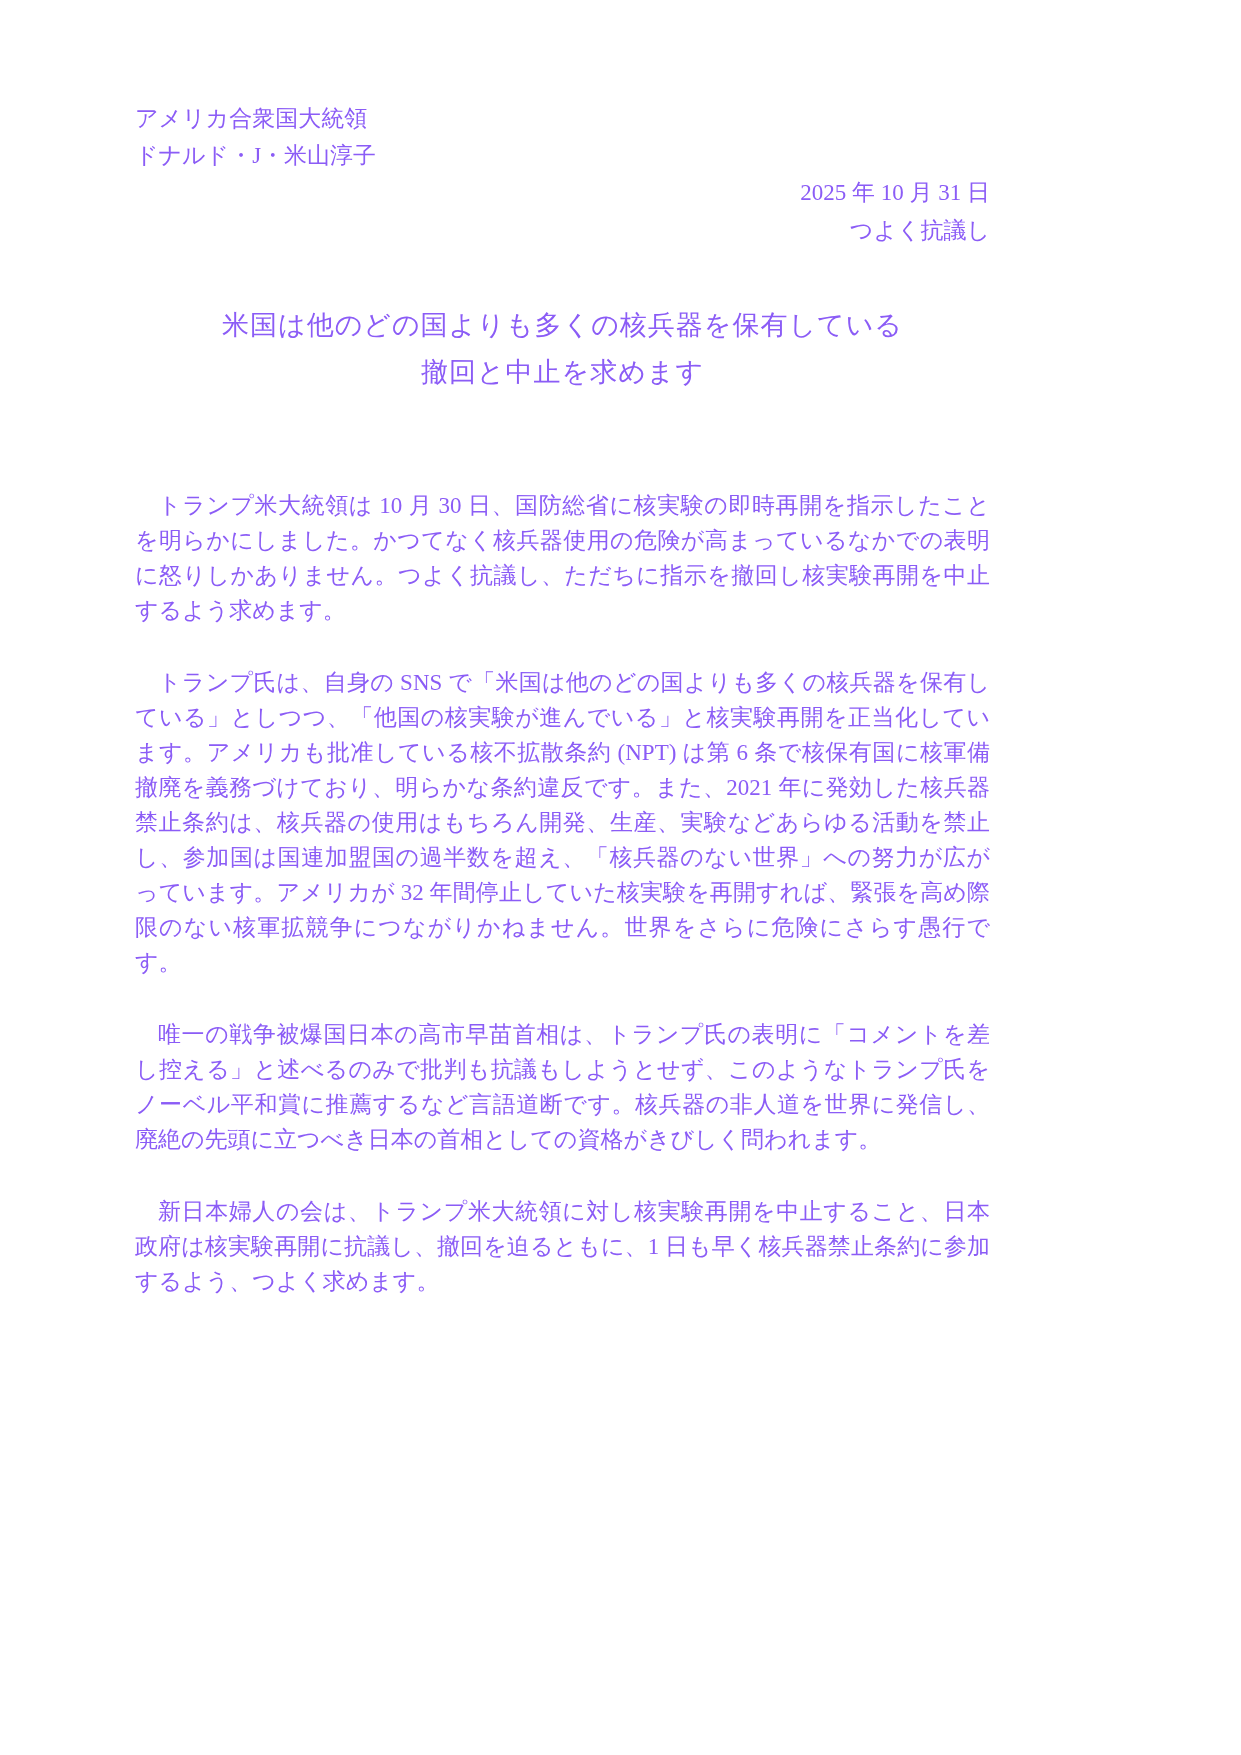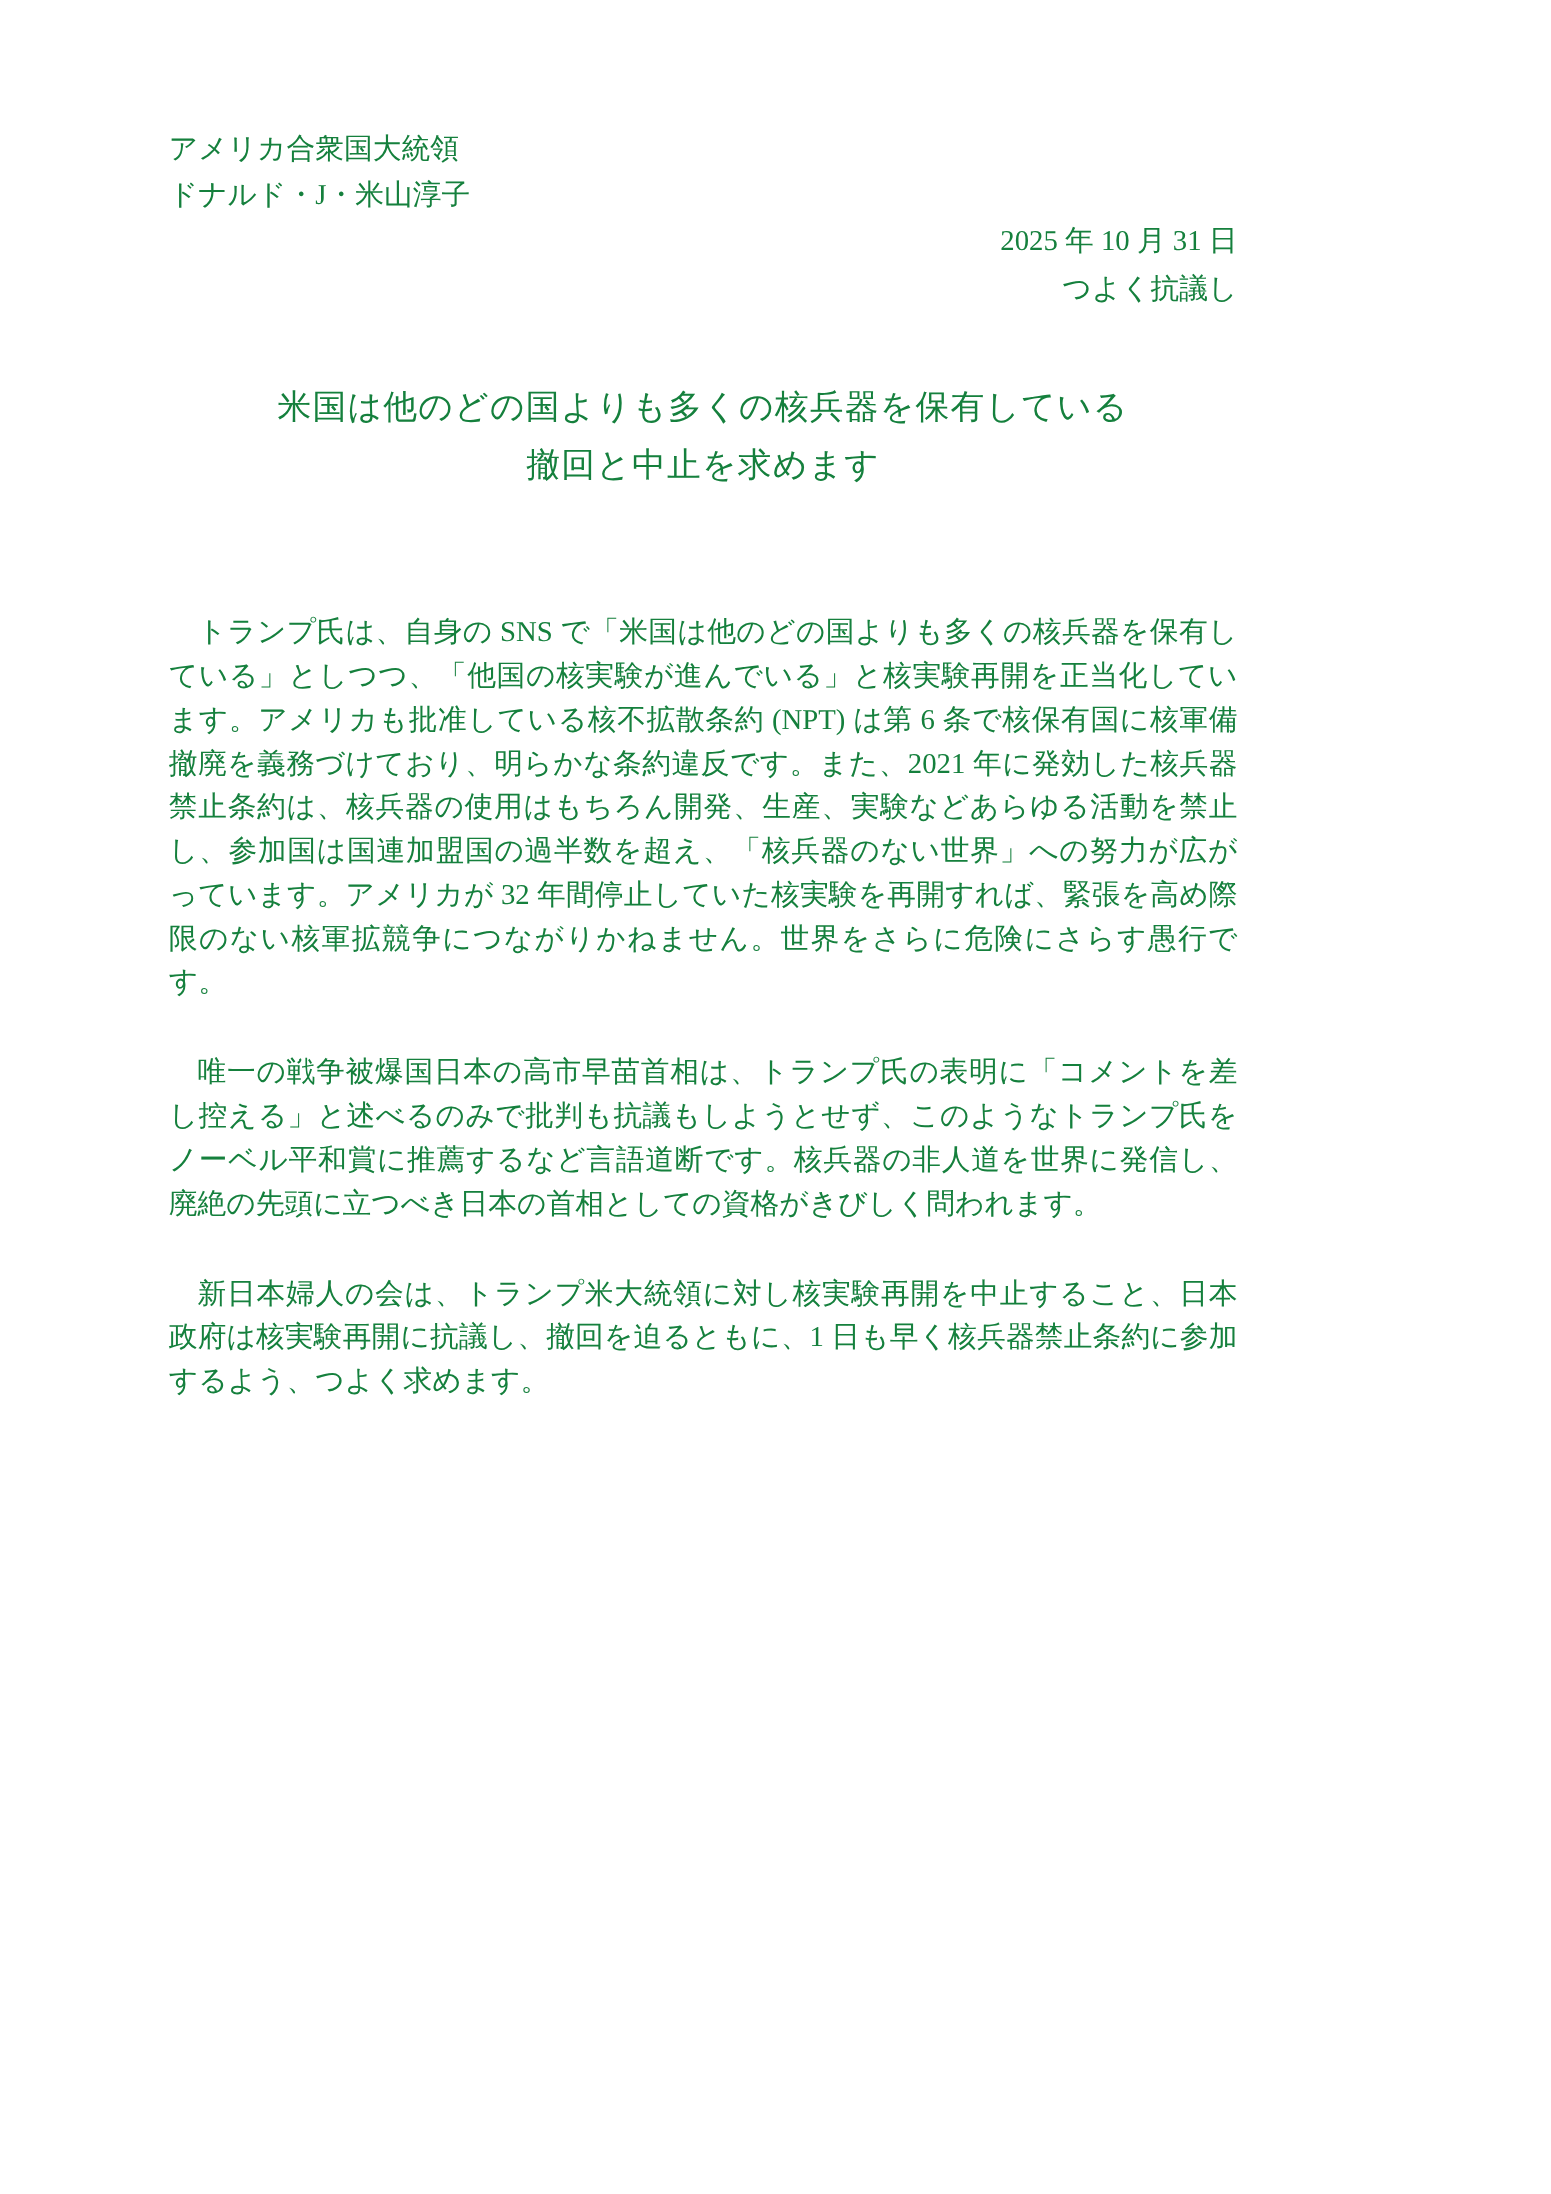--- a/index.html
+++ b/index.html
@@ -5,21 +5,21 @@
   html, body {
     margin: 0;
     padding: 0;
     background: #ffffff;
   }
   .page {
     position: relative;
     width: 1241px;
     height: 1413px;
     background: #ffffff;
-    color: #15803d;
+    color: #8b5cf6;
     font-family: "Liberation Serif", "DejaVu Serif", serif;
     box-sizing: border-box;
     padding: 100px 251px 0 135px;
     overflow: hidden;
   }
   .recipient {
     font-size: 23px;
     line-height: 37px;
     text-align: left;
   }
@@ -60,18 +60,19 @@
     <div>2025 年 10 月 31 日</div>
     <div>つよく抗議し</div>
   </div>
 
   <div class="title-block">
     <div>米国は他のどの国よりも多くの核兵器を保有している</div>
     <div>撤回と中止を求めます</div>
   </div>
 
   <div class="body-block">
+    <p>トランプ米大統領は 10 月 30 日、国防総省に核実験の即時再開を指示したことを明らかにしました。かつてなく核兵器使用の危険が高まっているなかでの表明に怒りしかありません。つよく抗議し、ただちに指示を撤回し核実験再開を中止するよう求めます。</p>
     <p>トランプ氏は、自身の SNS で「米国は他のどの国よりも多くの核兵器を保有している」としつつ、「他国の核実験が進んでいる」と核実験再開を正当化しています。アメリカも批准している核不拡散条約 (NPT) は第 6 条で核保有国に核軍備撤廃を義務づけており、明らかな条約違反です。また、2021 年に発効した核兵器禁止条約は、核兵器の使用はもちろん開発、生産、実験などあらゆる活動を禁止し、参加国は国連加盟国の過半数を超え、「核兵器のない世界」への努力が広がっています。アメリカが 32 年間停止していた核実験を再開すれば、緊張を高め際限のない核軍拡競争につながりかねません。世界をさらに危険にさらす愚行です。</p>
     <p>唯一の戦争被爆国日本の高市早苗首相は、トランプ氏の表明に「コメントを差し控える」と述べるのみで批判も抗議もしようとせず、このようなトランプ氏をノーベル平和賞に推薦するなど言語道断です。核兵器の非人道を世界に発信し、廃絶の先頭に立つべき日本の首相としての資格がきびしく問われます。</p>
     <p>新日本婦人の会は、トランプ米大統領に対し核実験再開を中止すること、日本政府は核実験再開に抗議し、撤回を迫るともに、1 日も早く核兵器禁止条約に参加するよう、つよく求めます。</p>
   </div>
 
 </div>
 
 </body></html>

